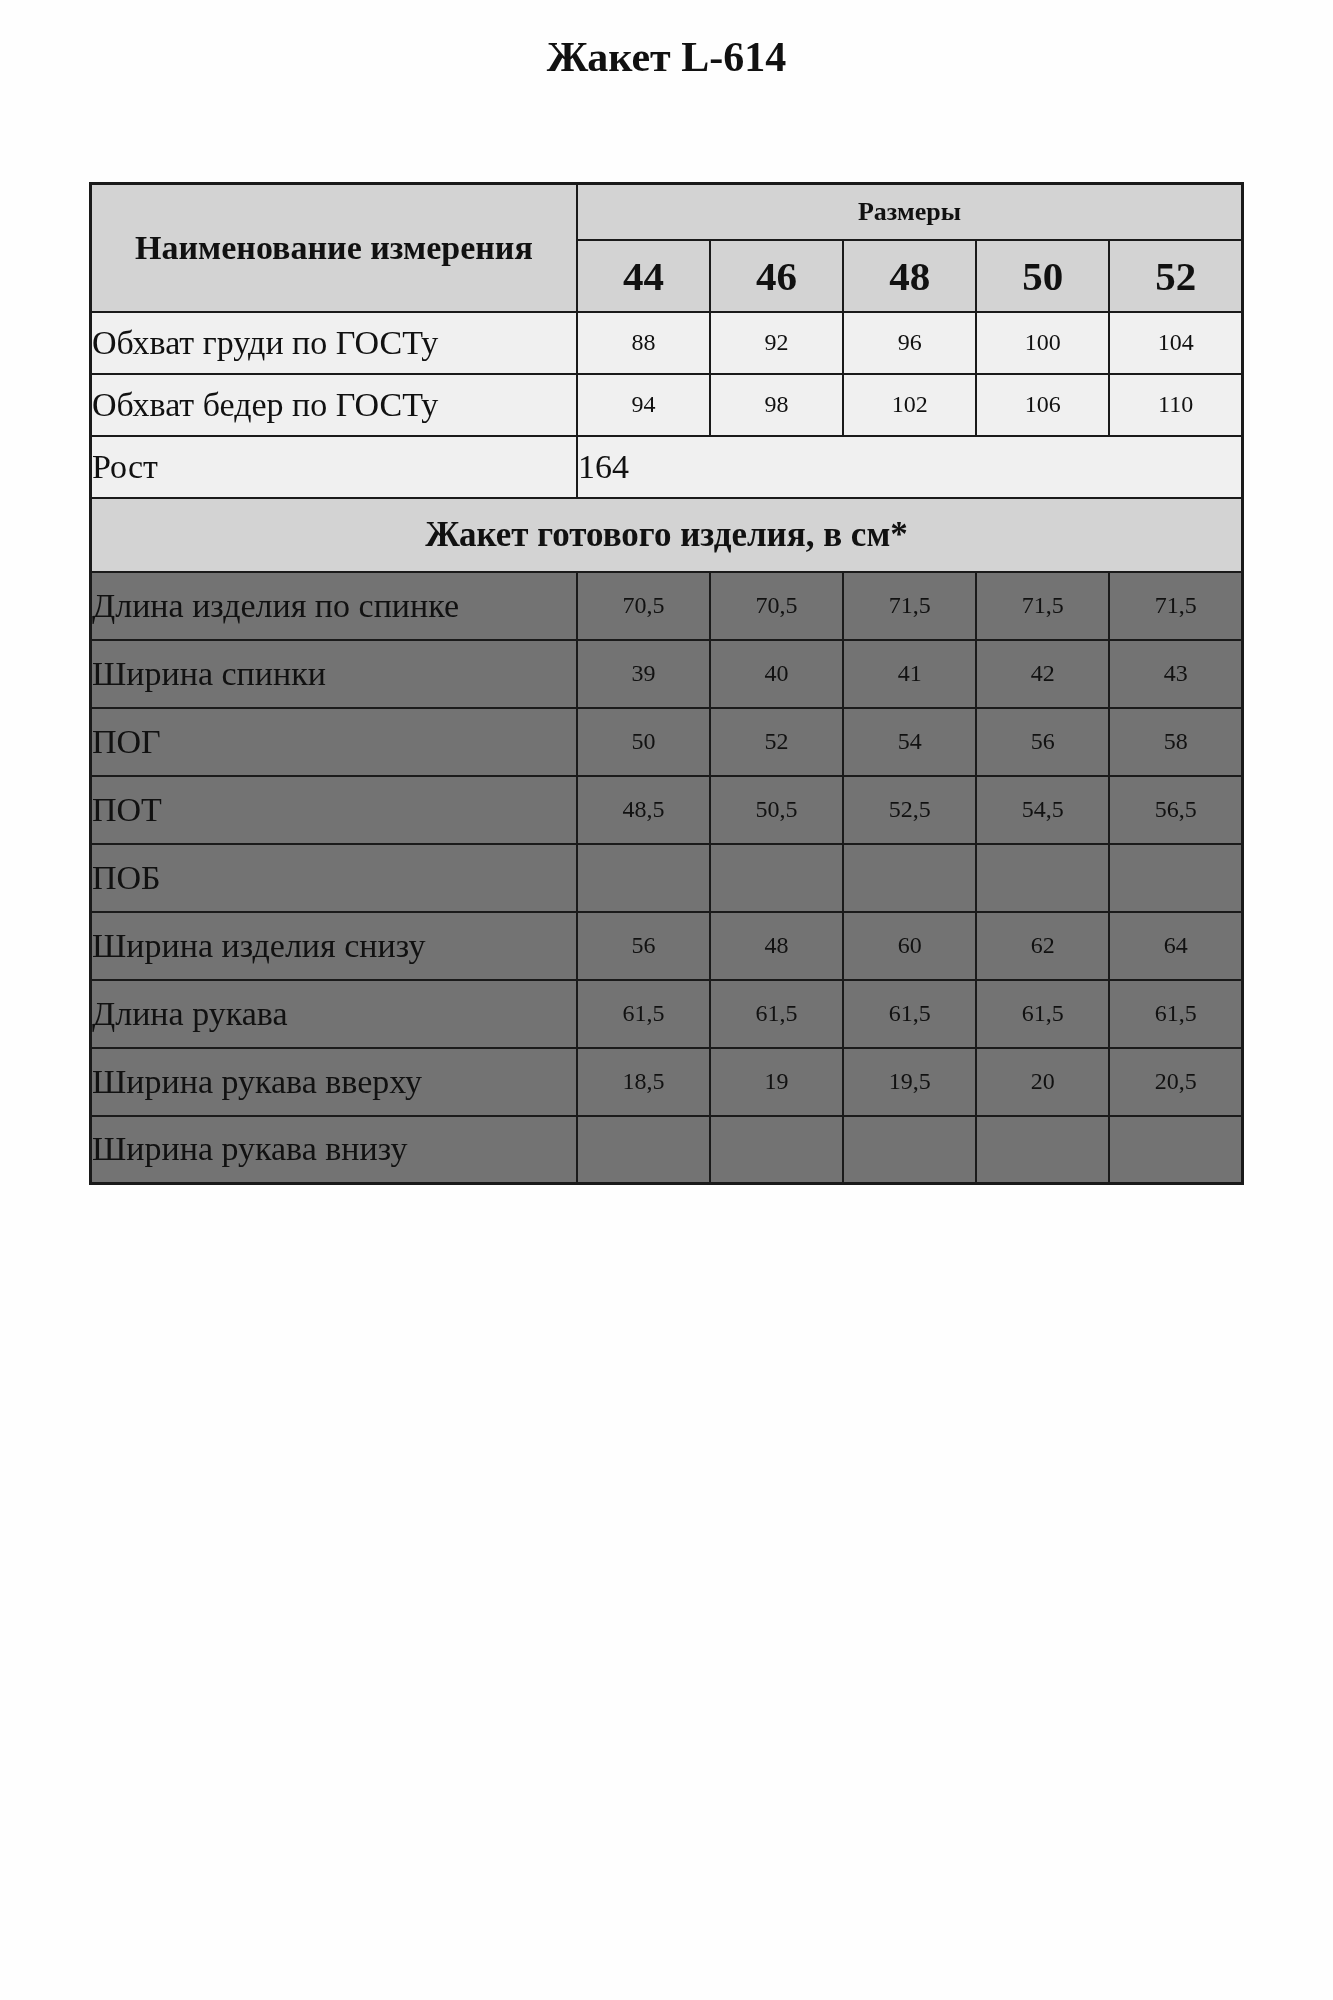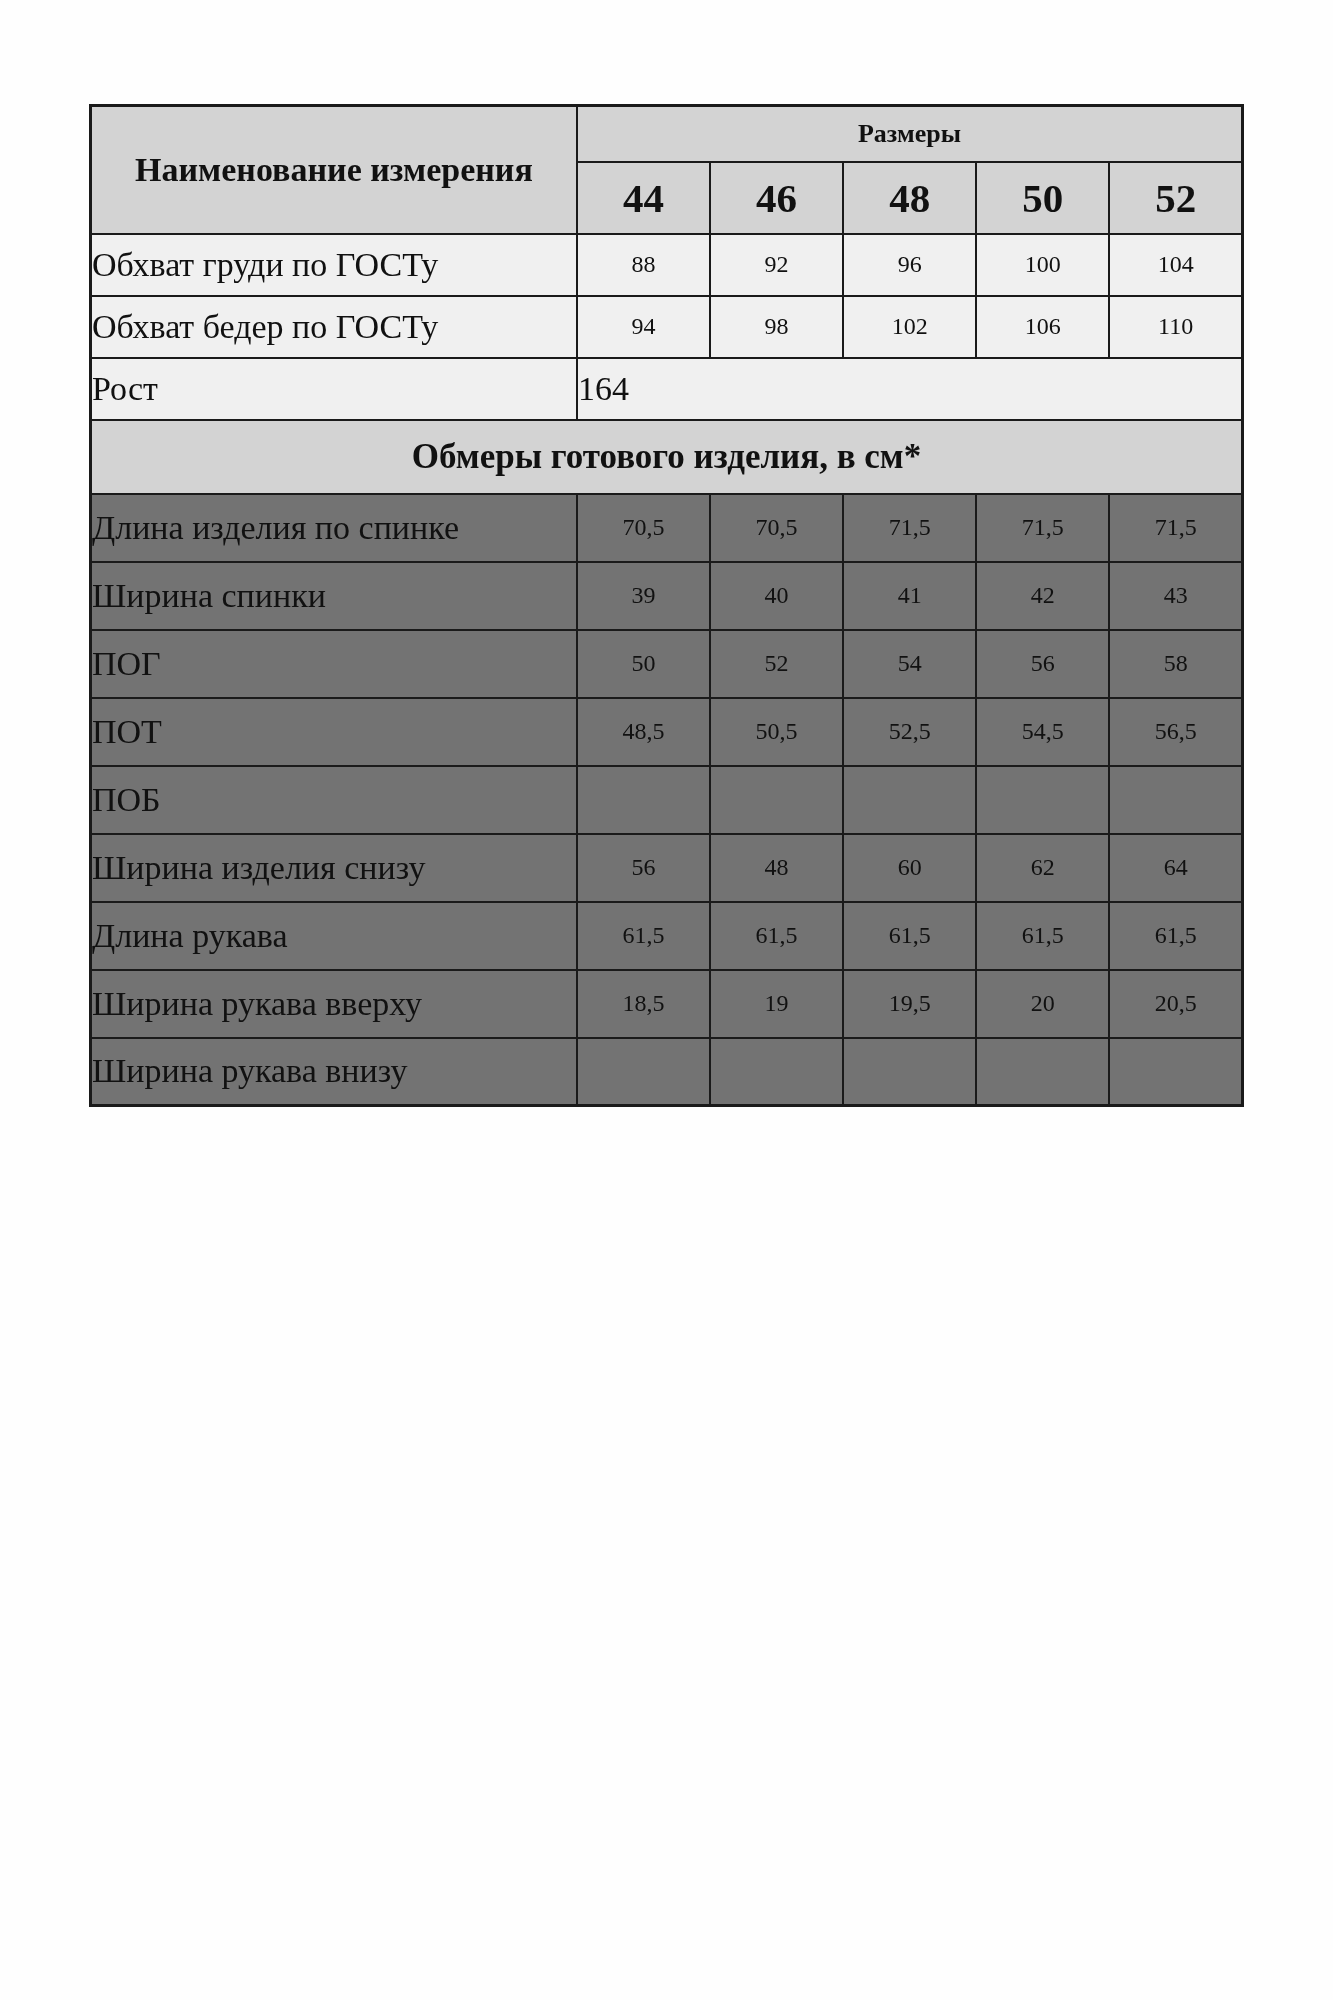--- a/index.html
+++ b/index.html
@@ -108,20 +108,21 @@
     font-size: 34px;
     line-height: 1.0;
   }
 </style>
 </head>
 <body>
 
 <div class="page">
 
   <div class="titles">
+    <div class="product">Жакет L-614</div>
   </div>
 
   <table class="size-table">
     <colgroup>
       <col class="c-name">
       <col class="c-size">
       <col class="c-size">
       <col class="c-size">
       <col class="c-size">
       <col class="c-size">
@@ -154,21 +155,21 @@
         <td class="gost-bg cell-val">102</td>
         <td class="gost-bg cell-val">106</td>
         <td class="gost-bg cell-val">110</td>
       </tr>
       <tr class="r-gost">
         <td class="gost-bg row-label">Рост</td>
         <td class="gost-bg rost-val" colspan="5">164</td>
       </tr>
 
       <tr class="r-section">
-        <td class="hdr-bg section-hdr" colspan="6">Обмеры готового изделия, в см*</td>
+        <td class="hdr-bg section-hdr" colspan="6">Жакет готового изделия, в см*</td>
       </tr>
 
       <tr class="r-meas">
         <td class="meas-bg row-label">Длина изделия по спинке</td>
         <td class="meas-bg cell-val">70,5</td>
         <td class="meas-bg cell-val">70,5</td>
         <td class="meas-bg cell-val">71,5</td>
         <td class="meas-bg cell-val">71,5</td>
         <td class="meas-bg cell-val">71,5</td>
       </tr>

